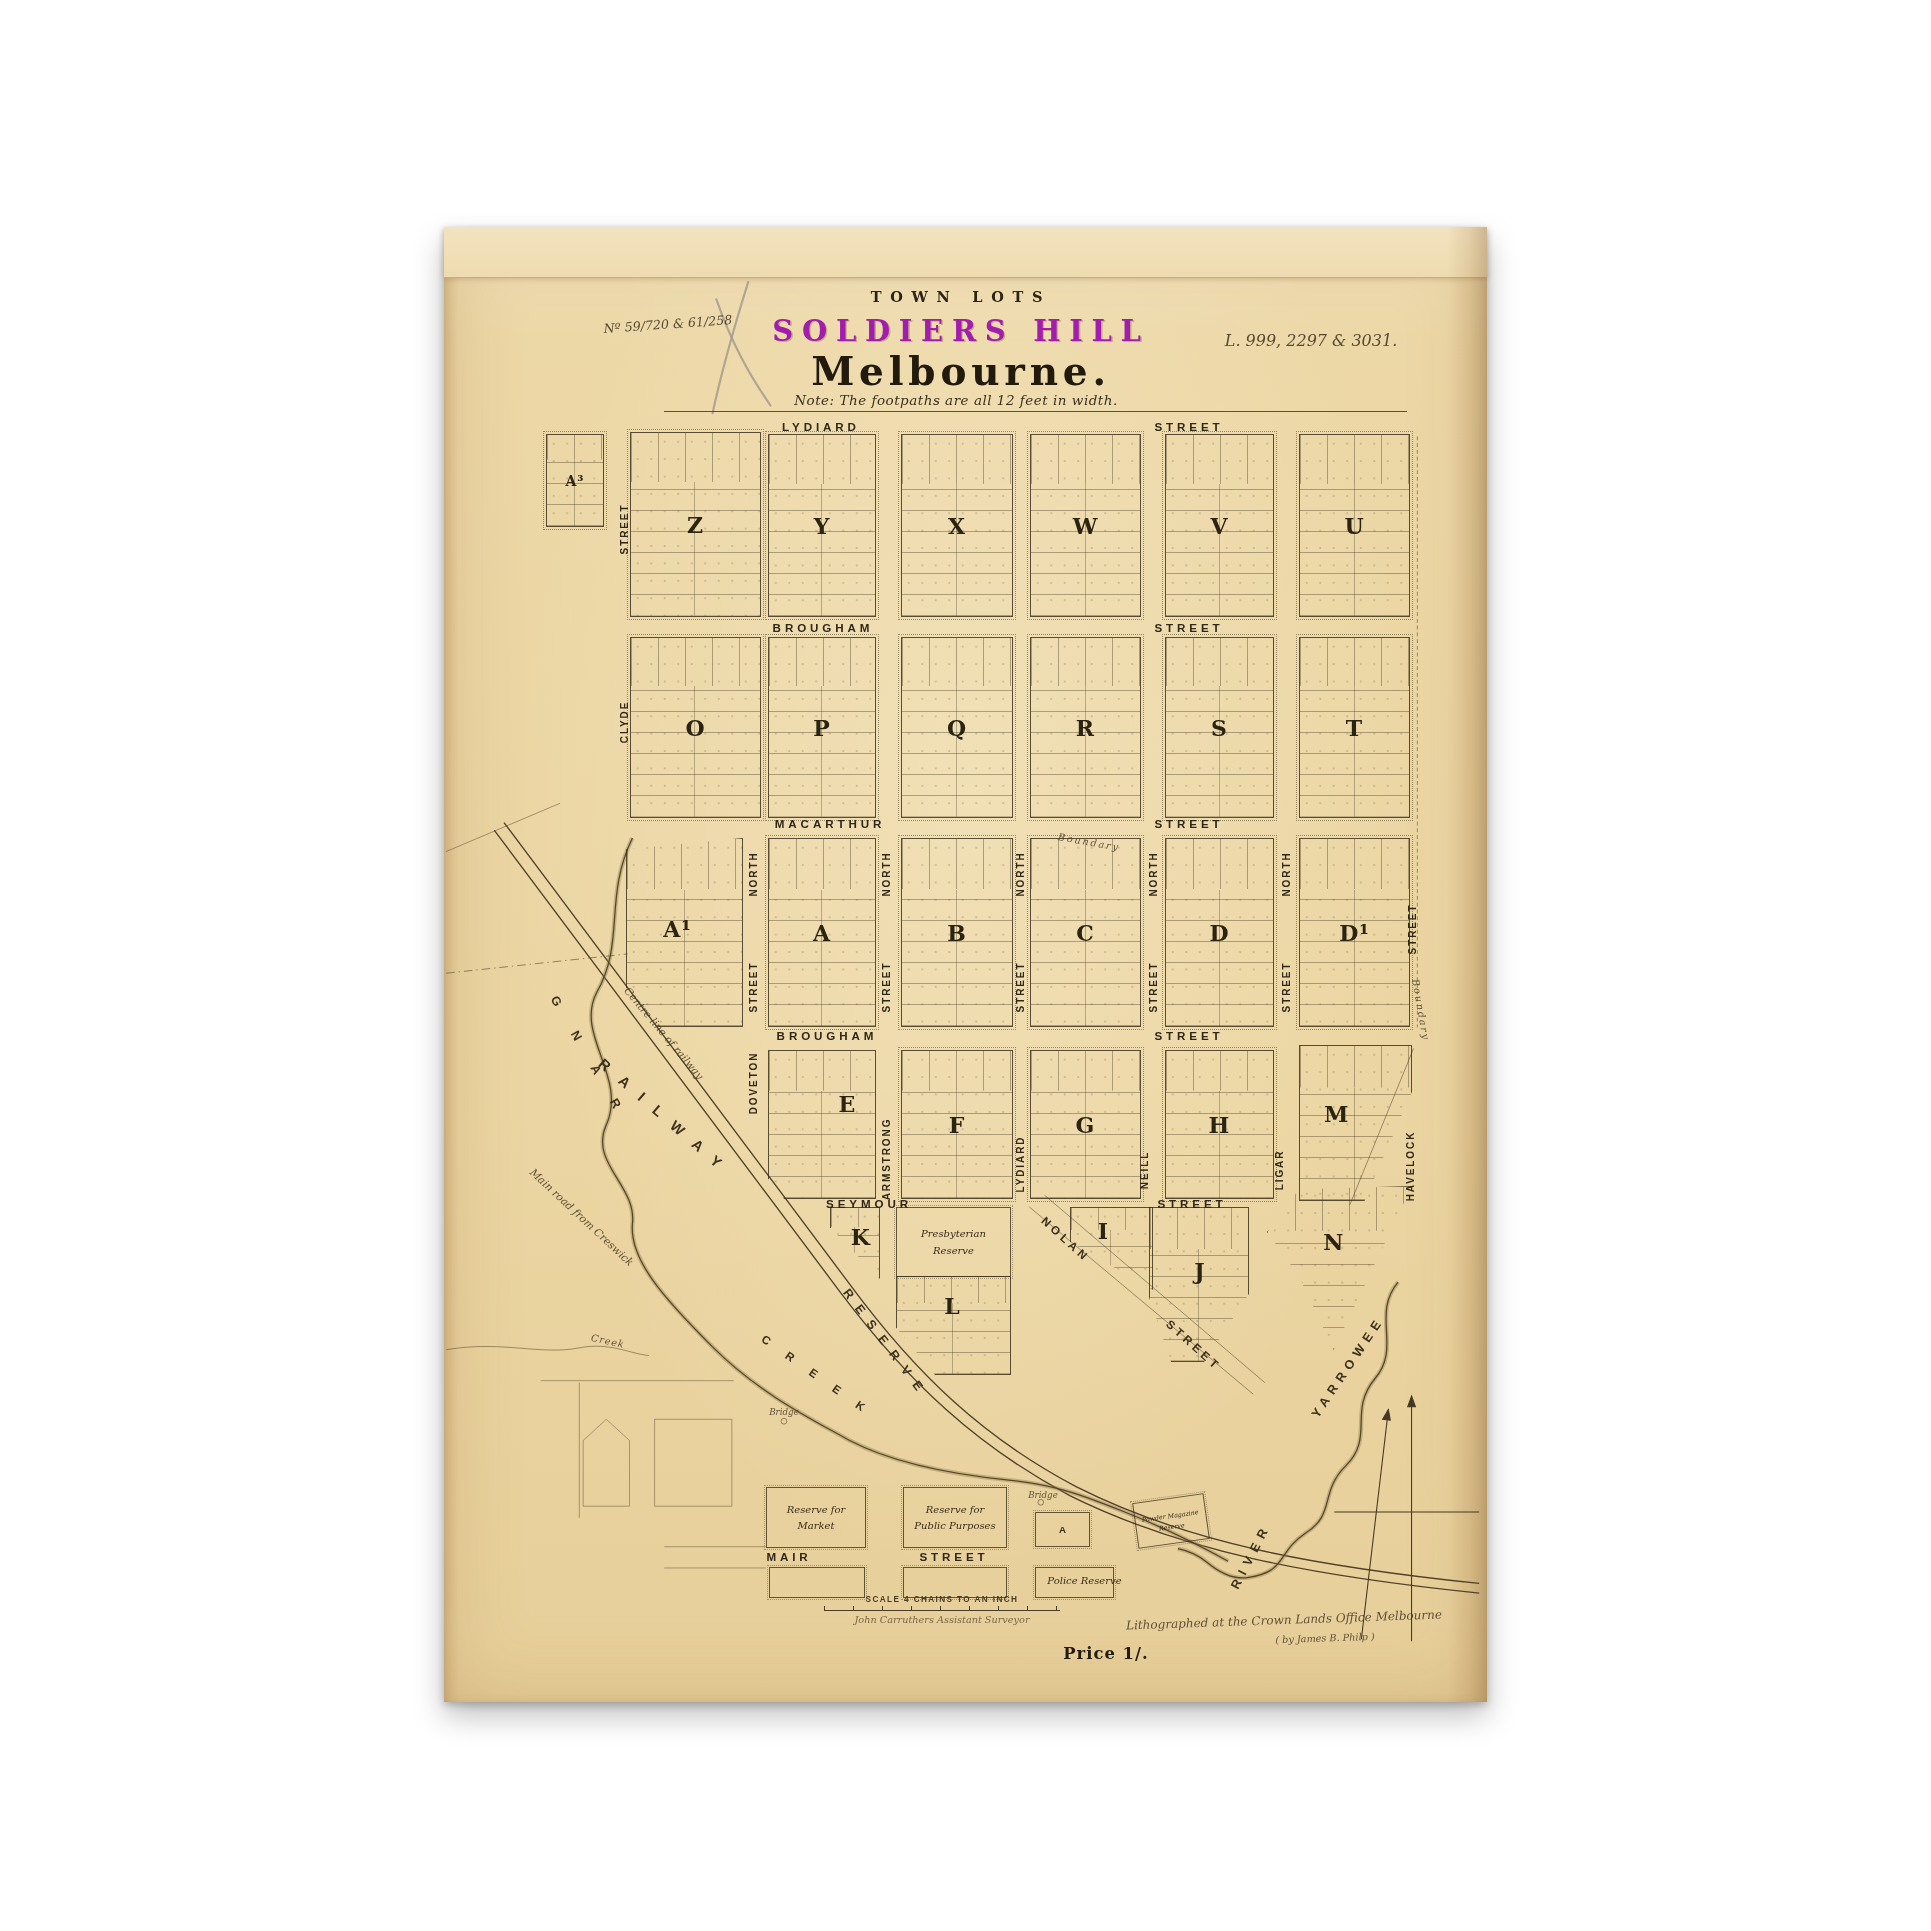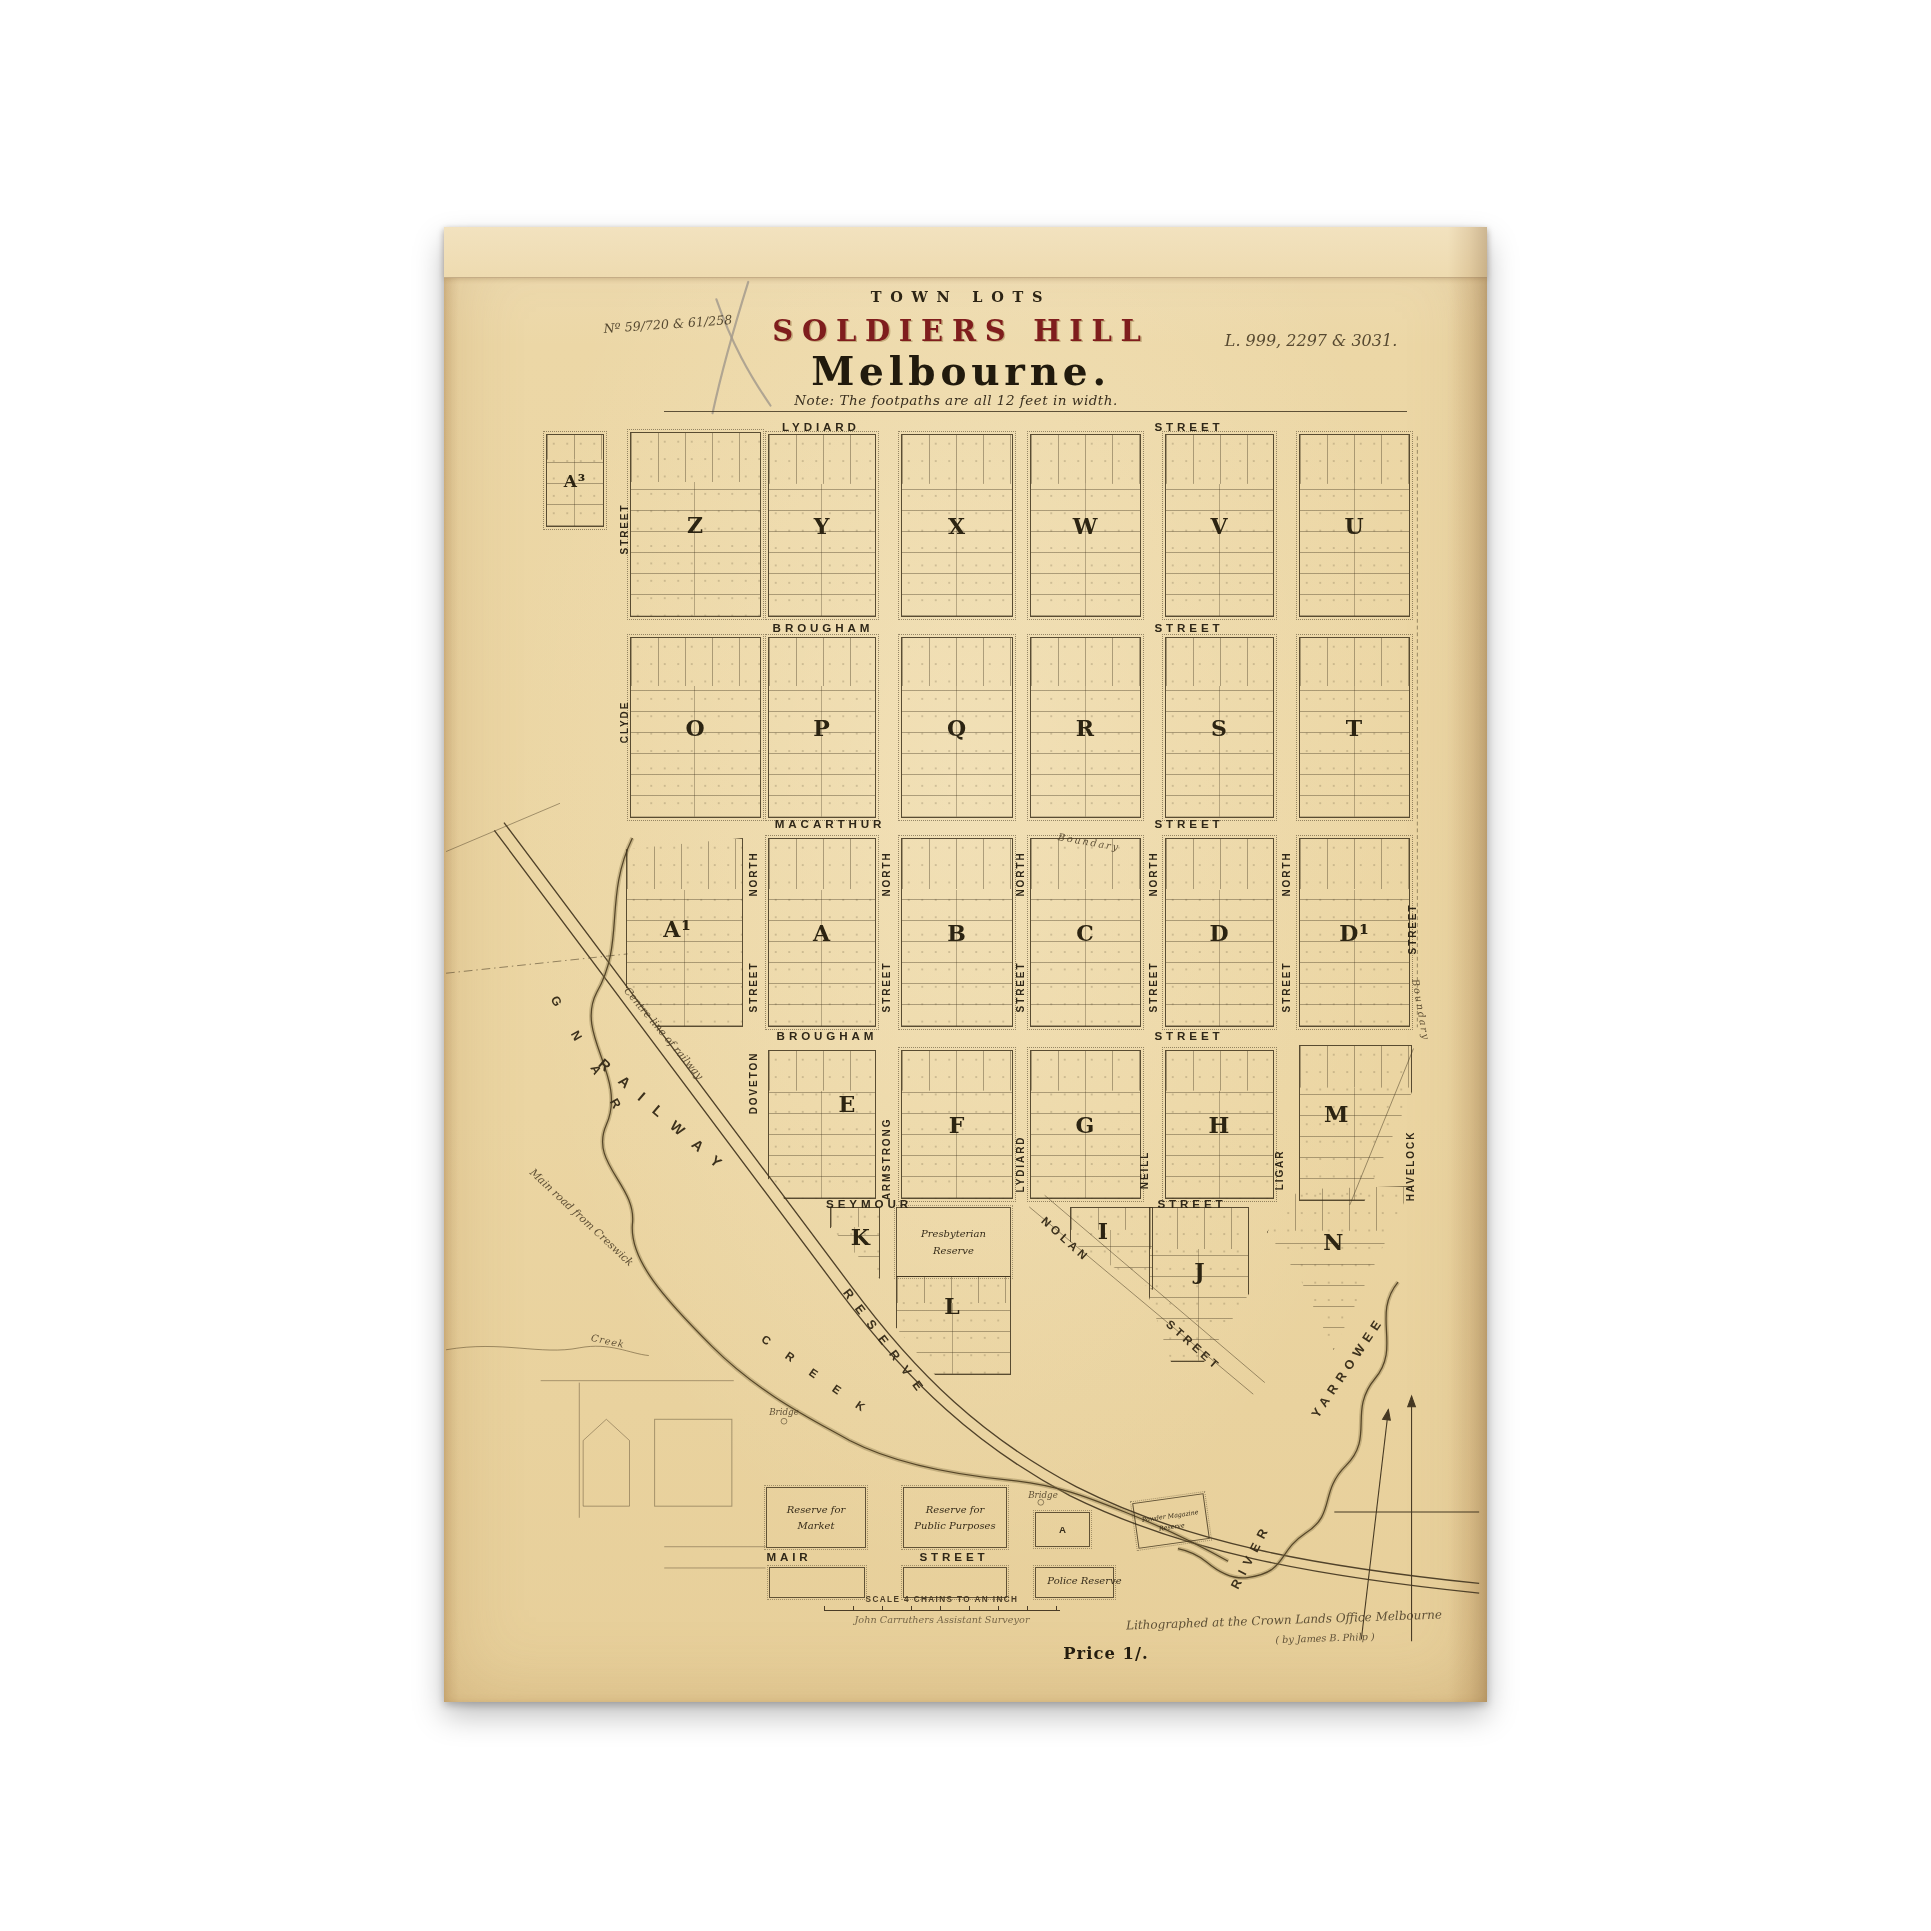--- a/index.html
+++ b/index.html
@@ -51,21 +51,21 @@
   .reserve{position:absolute;border:1px solid rgba(62,50,28,.80);
     outline:1px dotted rgba(62,50,28,.40);outline-offset:1.9px;
     display:flex;flex-direction:column;align-items:center;justify-content:center;gap:1px;}
   .reserve.noborder{border:none;outline:none;}
   .rline{font-style:italic;font-size:10px;color:#362c1a;line-height:1.55;white-space:nowrap;}
   .rline.rplain{font-style:normal;font-weight:bold;font-size:9.7px;font-family:"Liberation Sans",sans-serif;}
 
   
   .h-abs{position:absolute;transform:translate(-50%,-50%);white-space:nowrap;}
   .h-kicker{left:961px;top:296px;font-size:14.5px;letter-spacing:8.7px;font-weight:bold;color:#2c2414;}
-  .h-title{left:961px;top:331px;font-size:29px;letter-spacing:8.7px;font-weight:bold;color:#7f1d1d;
+  .h-title{left:961px;top:331px;font-size:29px;letter-spacing:8.7px;font-weight:bold;color:#a21caf;
     text-shadow:1.4px 1.4px 0 rgba(165,135,85,.55);}
   .h-sub{left:961px;top:371px;font-size:39px;letter-spacing:4.8px;font-weight:bold;color:#211a0d;}
   .h-note{left:956px;top:400px;font-style:italic;font-size:13.5px;letter-spacing:0.5px;color:#3a3020;}
   .h-rule{position:absolute;left:664px;top:411px;width:743px;height:0;border-top:1.4px solid rgba(58,46,26,.8);}
   .h-refL{left:668px;top:324px;transform:translate(-50%,-50%) rotate(-4deg);font-style:italic;font-size:12.6px;color:rgba(60,48,28,.85);}
   .h-refR{left:1311px;top:340px;font-style:italic;font-size:16px;color:rgba(60,48,28,.85);}
 
   
   .scalebar{position:absolute;left:824px;top:1595px;width:236px;}
   .sc-label{text-align:center;font-family:"Liberation Sans",sans-serif;font-weight:bold;
@@ -161,21 +161,21 @@
     <div class="scalebar">
       <div class="sc-label">SCALE 4 CHAINS TO AN INCH</div>
       <div class="sc-bar"></div>
       <div class="sc-sign">John Carruthers  Assistant Surveyor</div>
     </div>
     <div class="h-abs litho">Lithographed at the Crown Lands Office Melbourne</div>
     <div class="h-abs litho2">( by James B. Philp )</div>
     <div class="h-abs price">Price 1/.</div>
 
   <div class="block" style="left: 546px; top: 434px; width: 56px; height: 91px;">
-        <span class="blk-letter" style="left: 50%; top: 50%; font-size: 17px;">A³</span>
+        <span class="blk-letter" style="left: 50%; top: 50%; font-size: 14px;">A³</span>
       </div>
       <div class="block" style="left: 630px; top: 432px; width: 129px; height: 183px;">
         <span class="blk-letter" style="left: 50%; top: 50%;">Z</span>
       </div>
       <div class="block" style="left: 768px; top: 434px; width: 106px; height: 181px;">
         <span class="blk-letter" style="left: 50%; top: 50%;">Y</span>
       </div>
       <div class="block" style="left: 901px; top: 434px; width: 110px; height: 181px;">
         <span class="blk-letter" style="left: 50%; top: 50%;">X</span>
       </div>

